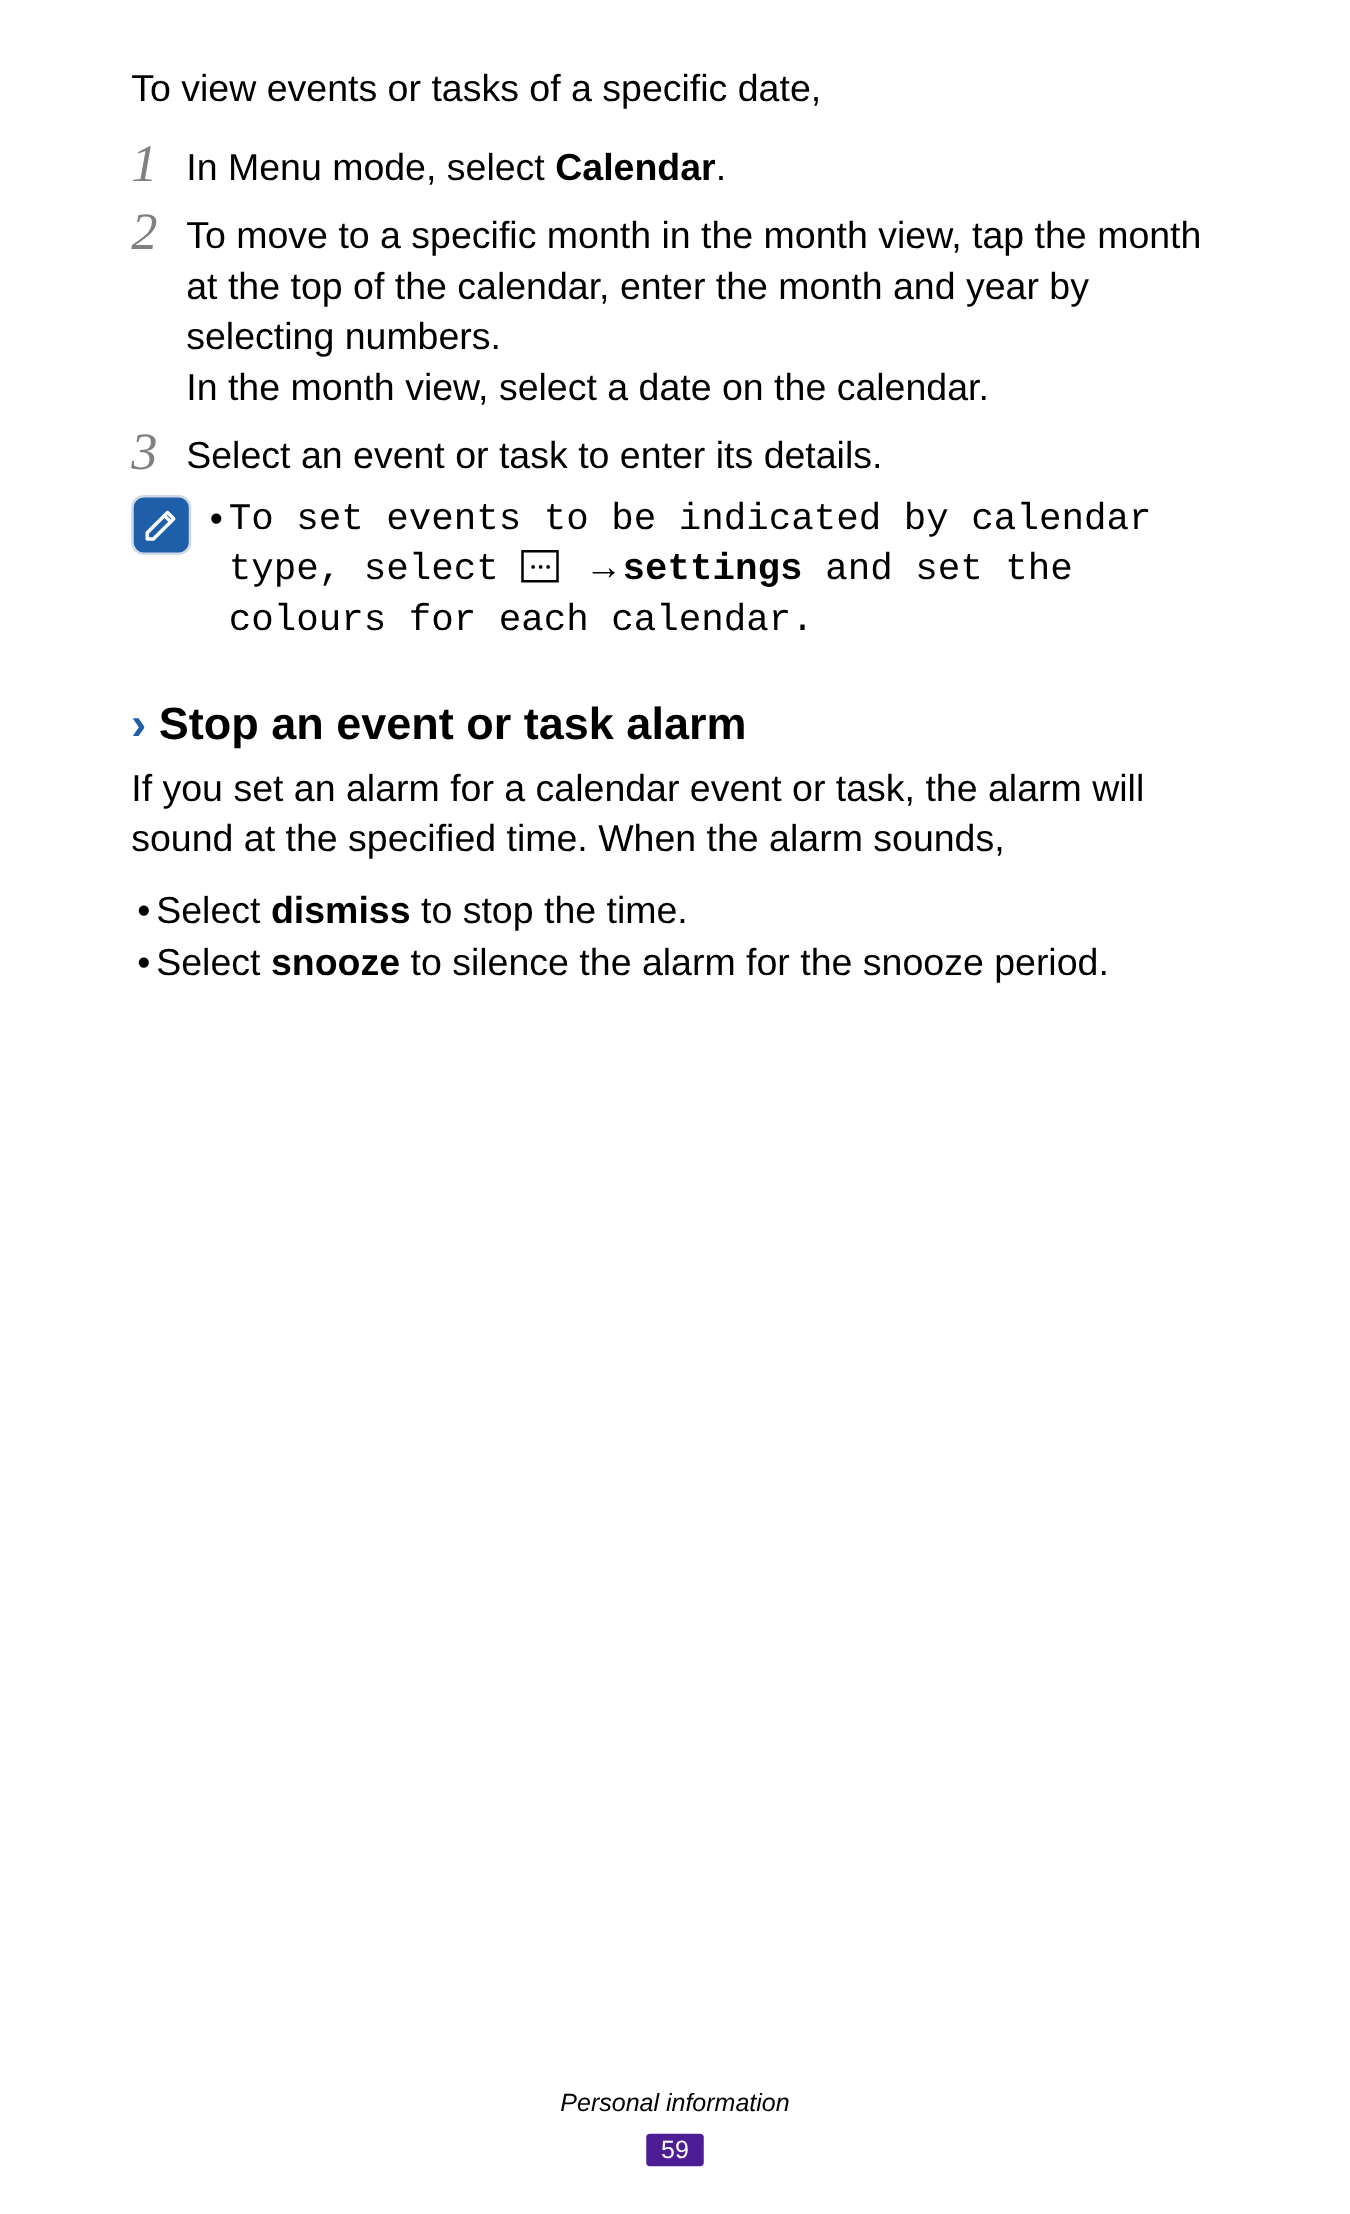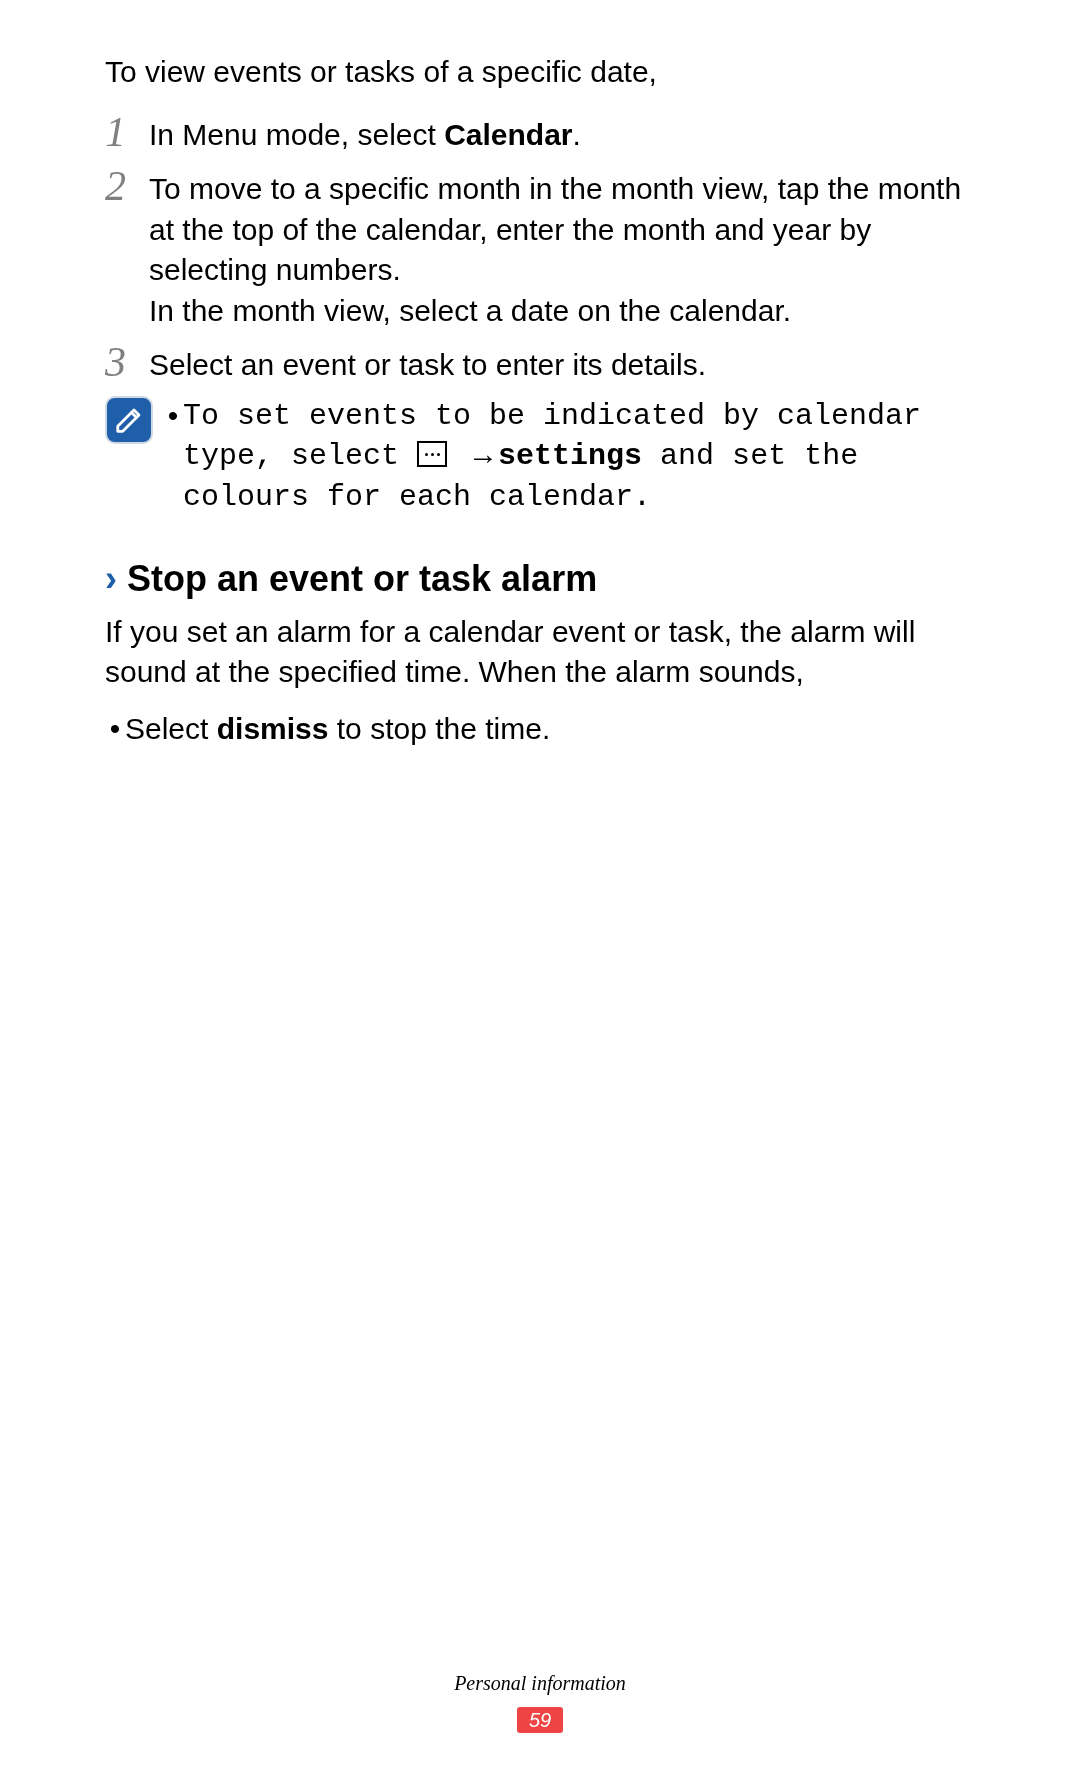--- a/index.html
+++ b/index.html
@@ -134,29 +134,27 @@
     position: absolute;
     bottom: 34px;
     left: 0;
     width: 100%;
     text-align: center;
   }
   .footer-label {
     font-style: italic;
     font-size: 20px;
     color: #000;
-    font-family: Liberation Serif, serif;
   }
   .page-badge {
     margin-top: 8px;
     display: inline-block;
-    background: #ef4444;
+    background: #4c1d95;
     color: #fff;
     font-size: 20px;
-    font-style: italic;
     padding: 0 12px;
     border-radius: 3px;
     line-height: 26px;
   }
 </style>
 </head>
 <body>
 
 <p class="intro">To view events or tasks of a specific date,</p>
 
@@ -216,18 +214,24 @@
 
 <p class="section-intro">If you set an alarm for a calendar event or task, the alarm will sound at the specified time. When the alarm sounds,</p>
 
 <ul class="bullet-list">
   <li>
     <span class="bullet bullet-dot"></span>
     <span>
       <span>Select </span><span class="bold">dismiss</span><span> to stop the time.</span>
     </span>
   </li>
+  <li>
+    <span class="bullet bullet-dot"></span>
+    <span>
+      <span>Select </span><span class="bold">snooze</span><span> to silence the alarm for the snooze period.</span>
+    </span>
+  </li>
 </ul>
 
 <div class="footer">
   <div class="footer-label">Personal information</div>
   <div class="page-badge">59</div>
 </div>
 
 </body></html>

